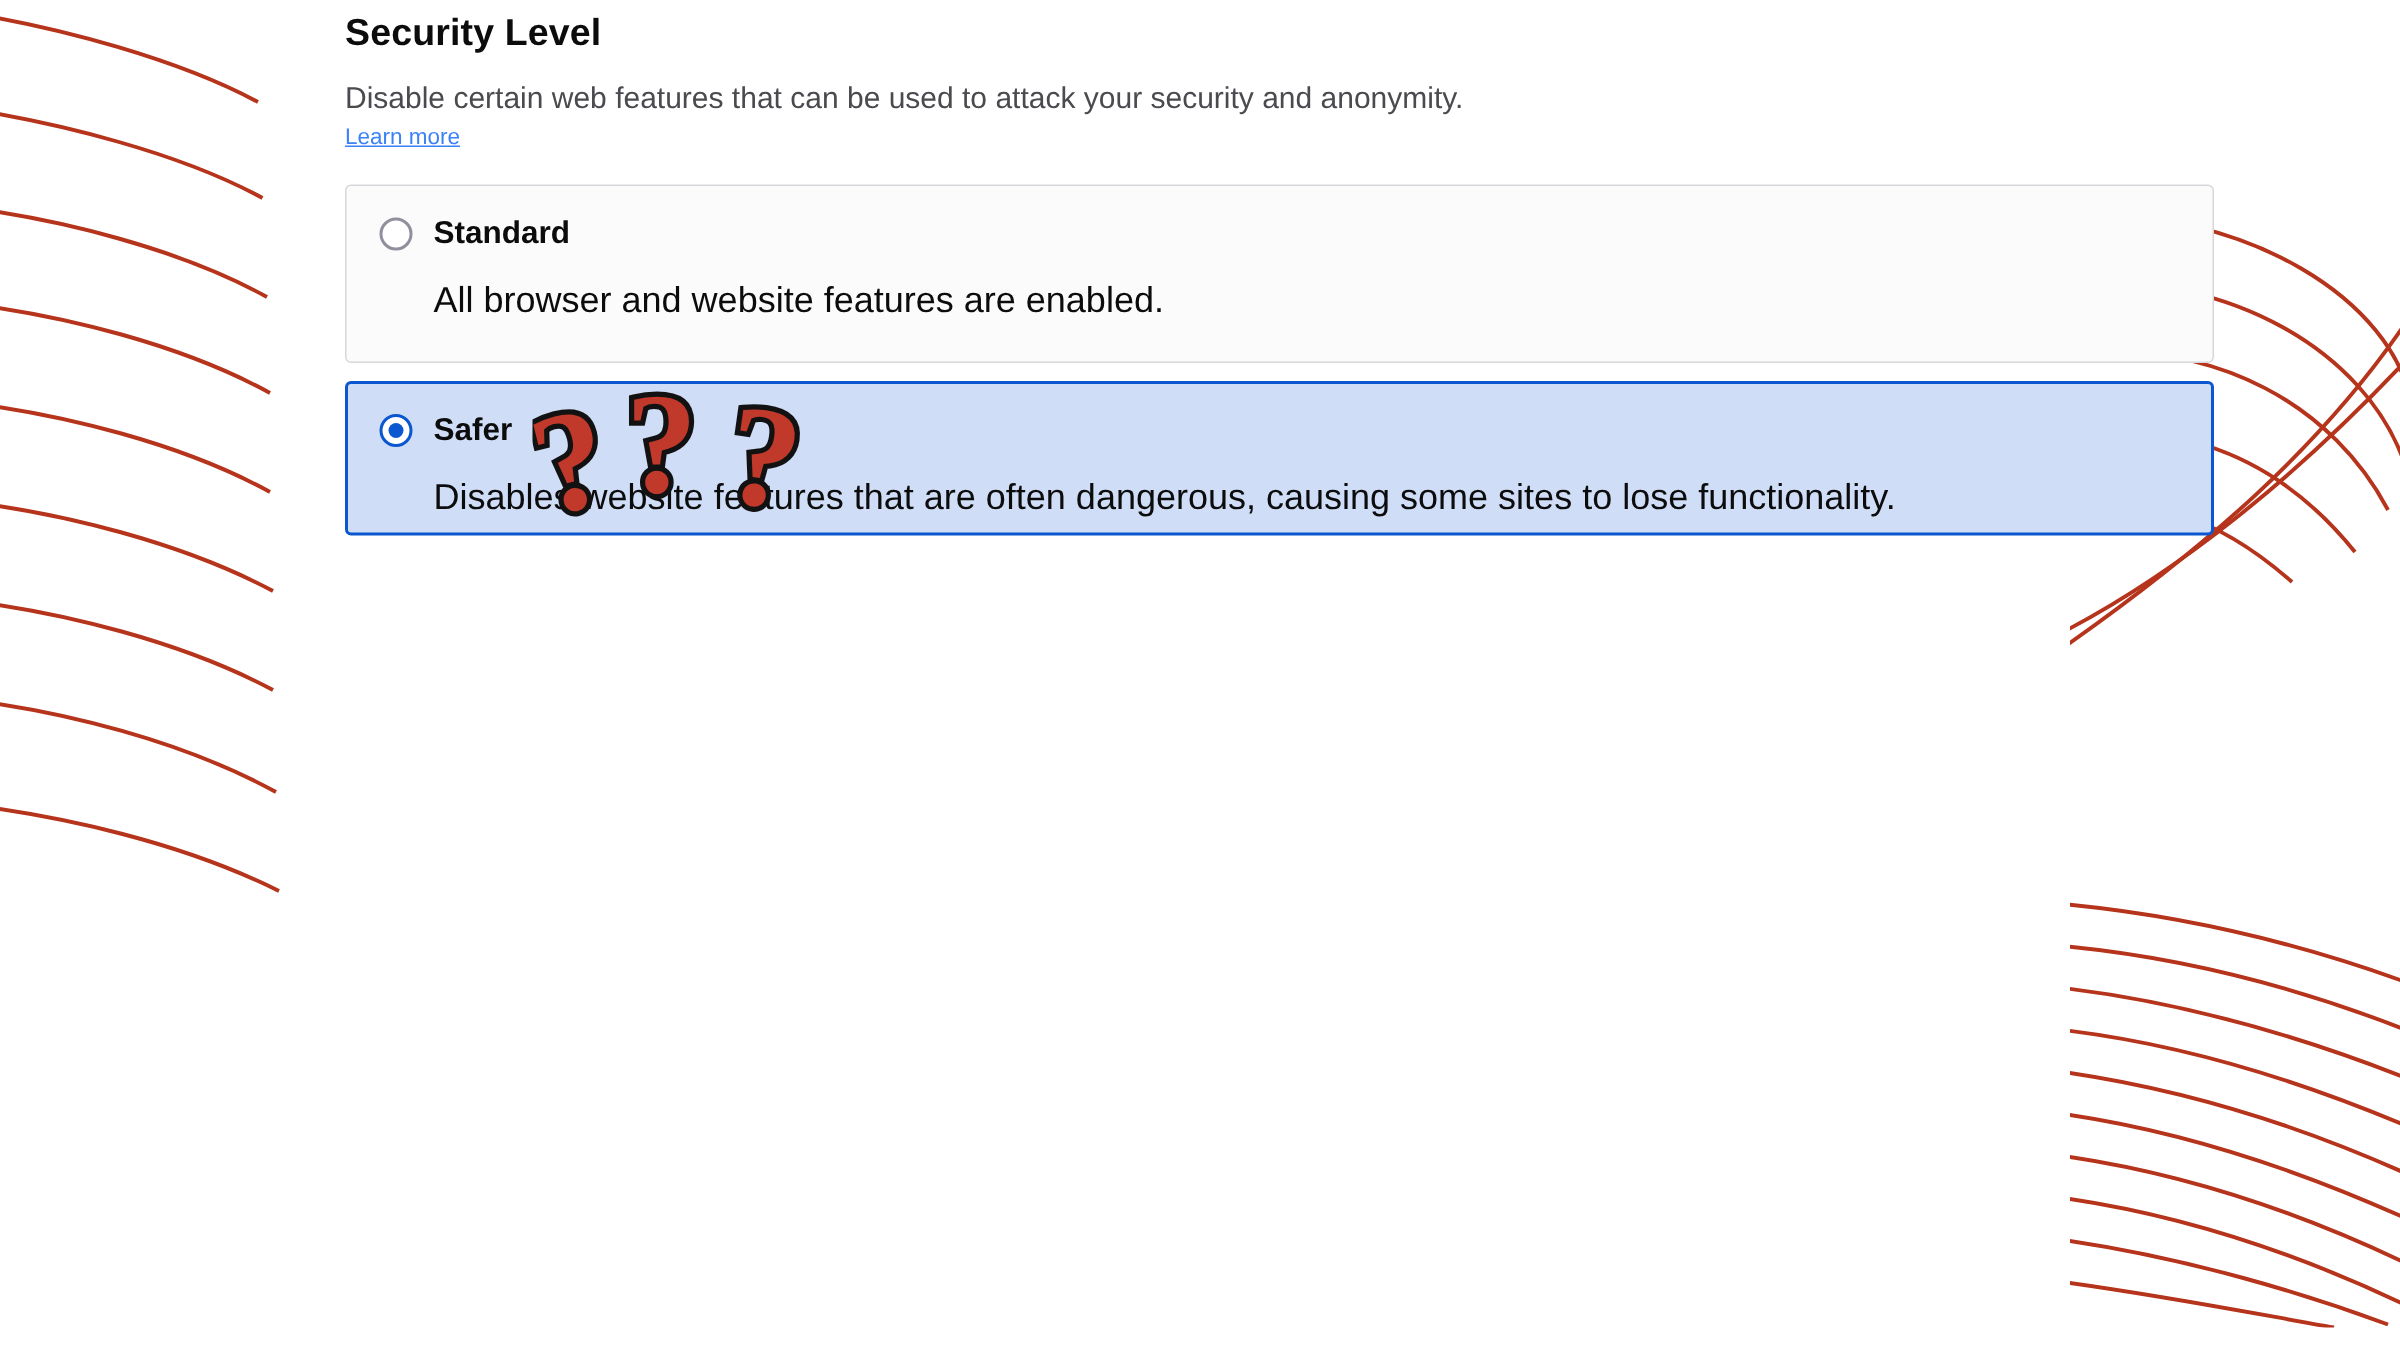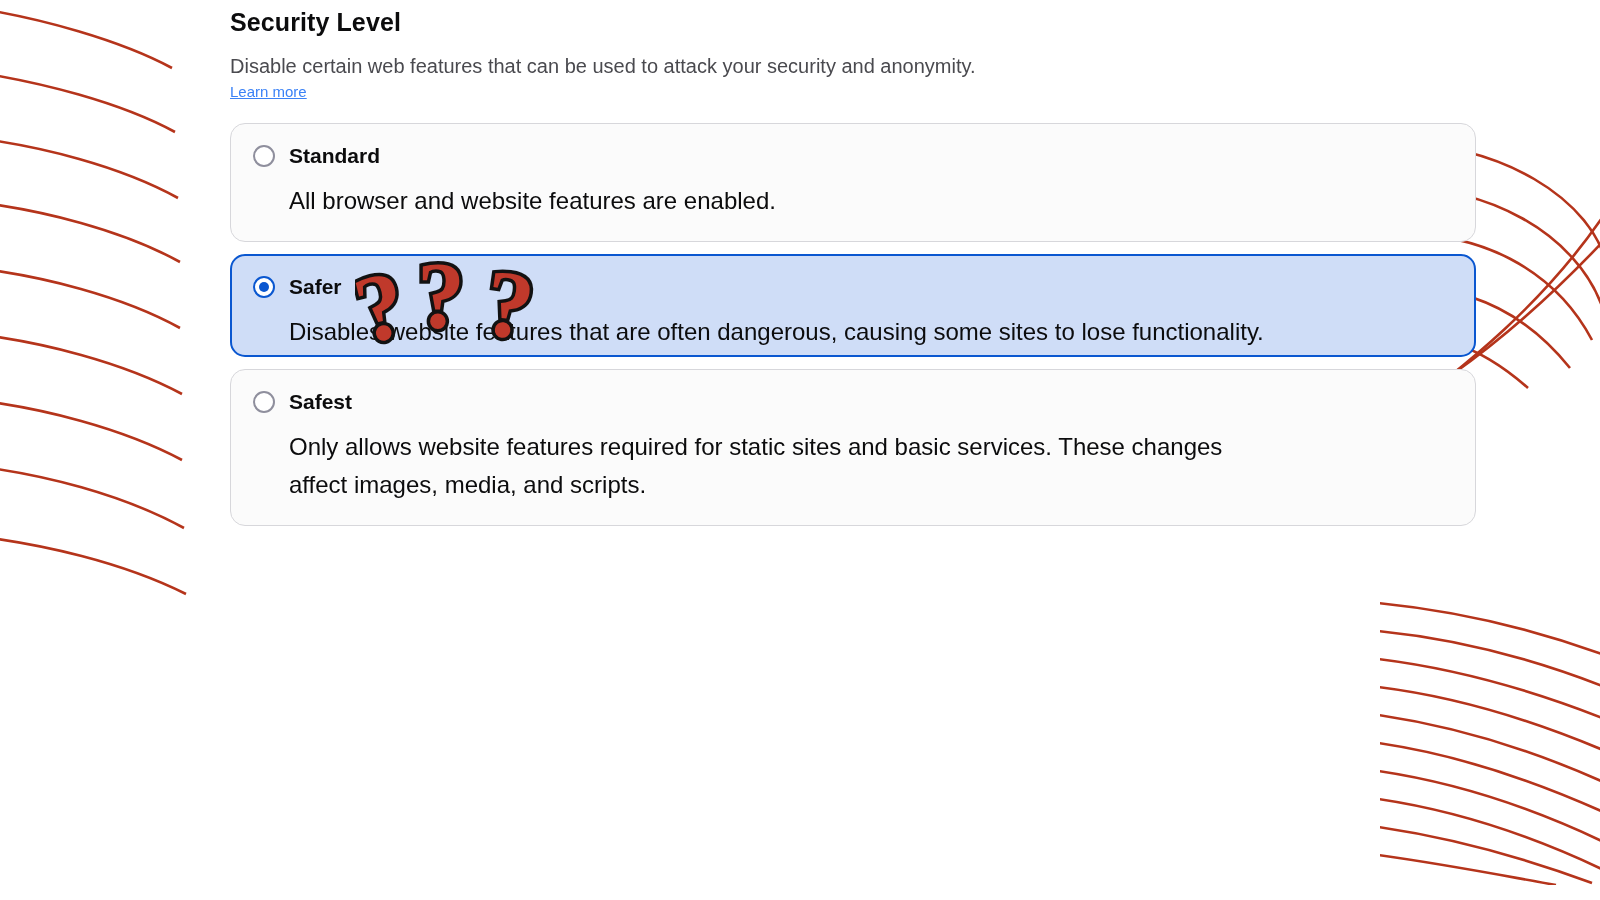--- a/index.html
+++ b/index.html
@@ -59,21 +59,21 @@
     margin-top: 2px;
     cursor: pointer;
   }
 
   .options {
     margin-top: 22px;
   }
 
   .option {
     border: 1px solid #d7d7db;
-    border-radius: 15px;
+    border-radius: 4px;
     background: #fbfbfb;
     padding: 20px 22px 22px 22px;
     margin-bottom: 12px;
     position: relative;
   }
 
   .option.selected {
     background: #cfddf7;
     border: 2px solid #0a57d0;
     padding: 19px 21px 5px 21px;
@@ -213,27 +213,20 @@
       </div>
 
       <div class="option selected">
         <div class="option-head">
           <span class="radio checked"></span>
           <span class="option-label">Safer</span>
         </div>
         <div class="option-desc">Disables website features that are often dangerous, causing some sites to lose functionality.</div>
       </div>
 
-      <div class="option">
-        <div class="option-head">
-          <span class="radio"></span>
-          <span class="option-label">Safest</span>
-        </div>
-        <div class="option-desc">Only allows website features required for static sites and basic services. These changes affect images, media, and scripts.</div>
-      </div>
 
     </div>
   </div>
 
   <svg class="qmarks" width="215" height="125" viewBox="0 0 215 125">
     <g font-family="'Liberation Serif', serif" font-size="96" font-weight="bold" stroke="#121212" stroke-width="7" fill="#c0392b" paint-order="stroke">
       <text x="2" y="88" transform="rotate(-14 40 60)">?</text>
       <text x="62" y="80">?</text>
       <text x="130" y="90" transform="rotate(8 160 60)">?</text>
     </g>

